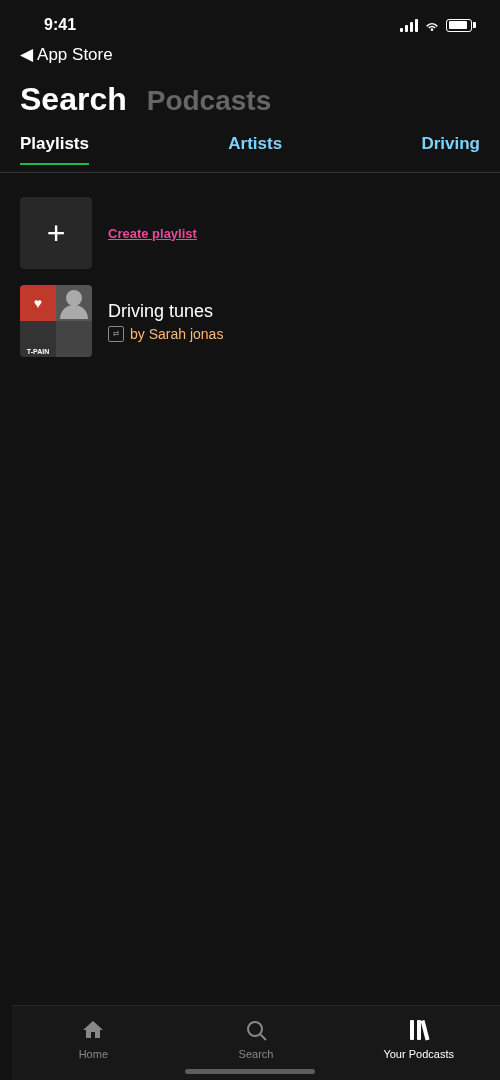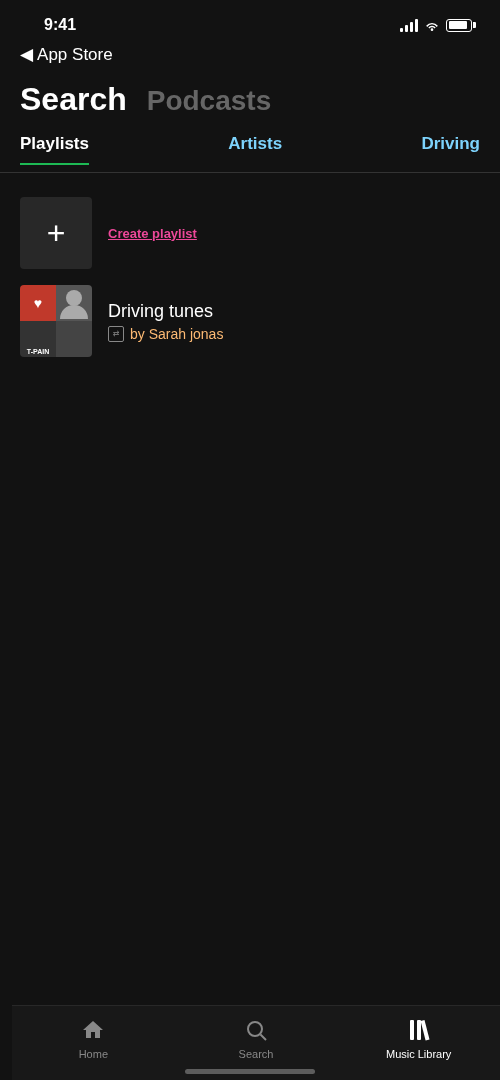--- a/index.html
+++ b/index.html
@@ -417,18 +417,18 @@
   </div>
 
   <div class="nav-item">
     <div class="nav-icon">
       <svg viewBox="0 0 24 24" fill="#fff">
         <rect x="3" y="2" width="4" height="20" rx="1"></rect>
         <rect x="10" y="2" width="4" height="20" rx="1"></rect>
         <path d="M17.5 2l5 19.5-3.9 1L13.6 3z"></path>
       </svg>
     </div>
-    <span class="nav-label active">Music Library</span>
+    <span class="nav-label active">Your Podcasts</span>
   </div>
 
 </div>
 
 <div class="home-indicator"></div>
 
 </body></html>

